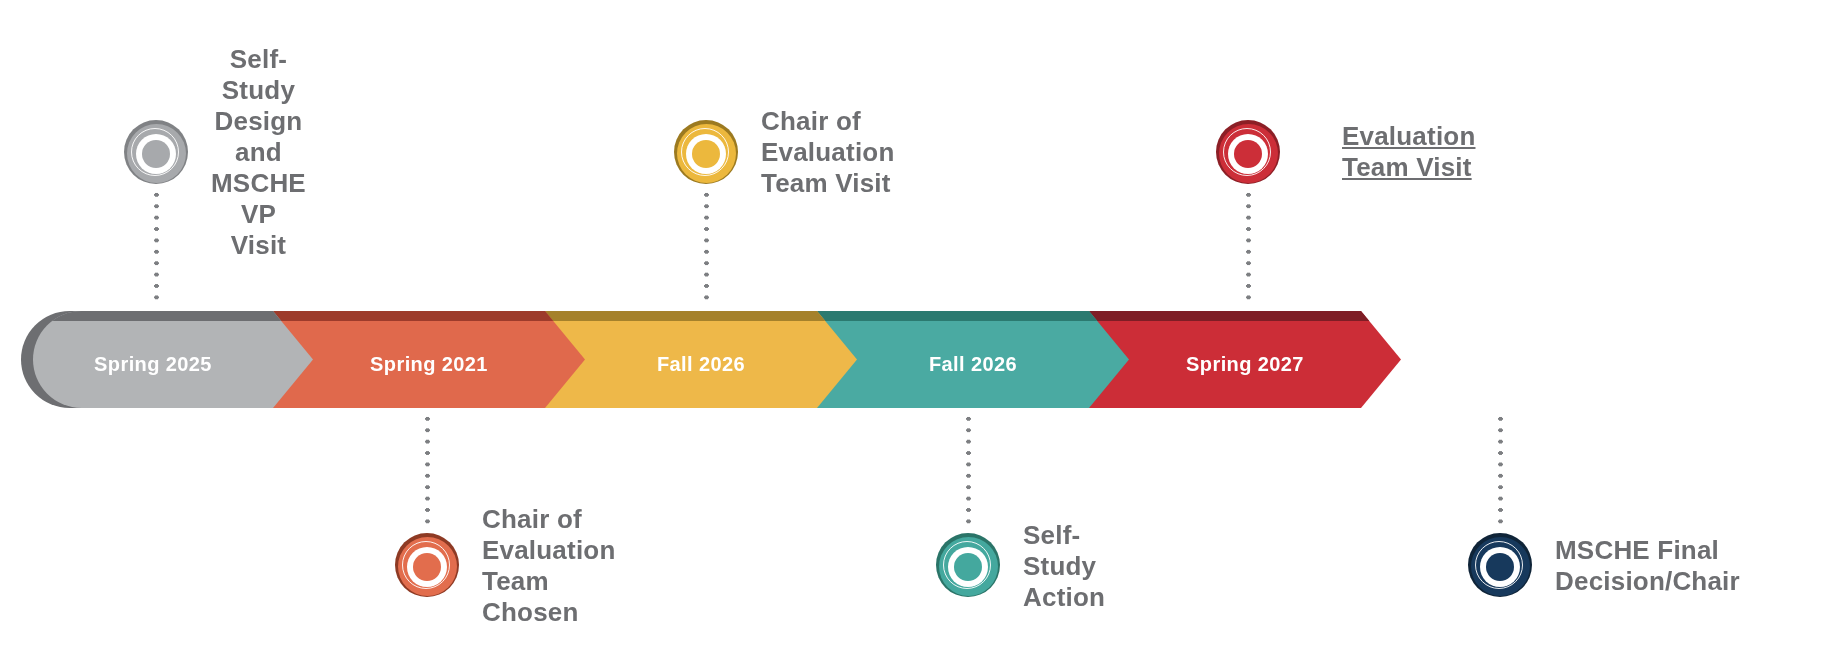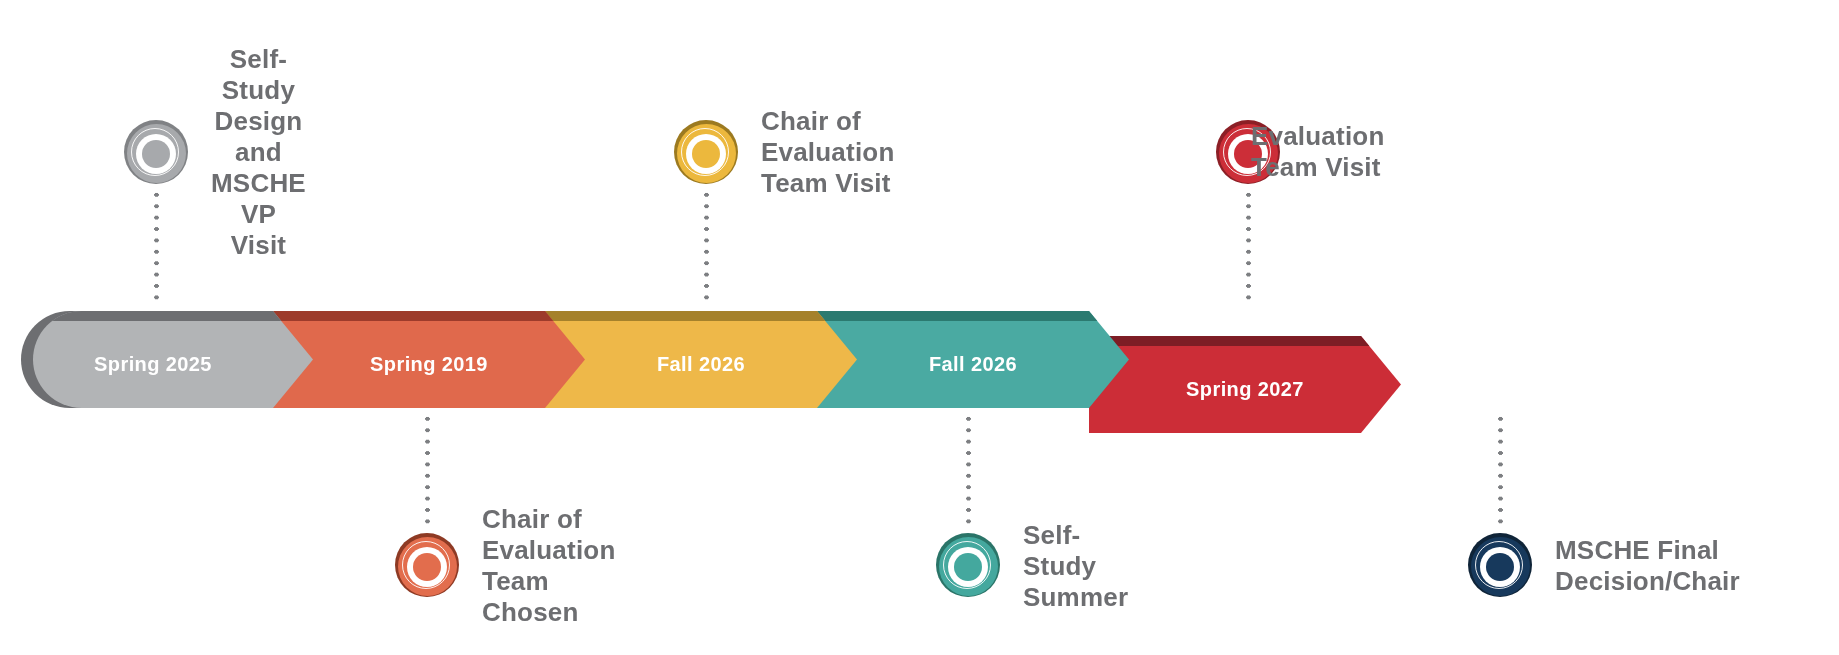--- a/index.html
+++ b/index.html
@@ -32,21 +32,21 @@
     position:absolute;left:0;right:0;top:10px;bottom:0;
     display:flex;align-items:center;justify-content:center;
     color:#ffffff;font-size:20px;font-weight:700;letter-spacing:.4px;
     white-space:nowrap;
   }
   .s1{left:33px;width:280px;z-index:12;border-radius:48.5px 0 0 48.5px;overflow:hidden;}
   .s1 .seg-label{right:40px;}
   .s2{left:273px;width:312px;z-index:10;}
   .s3{left:545px;width:312px;z-index:8;}
   .s4{left:817px;width:312px;z-index:6;}
-  .s5{left:1089px;width:312px;z-index:4;margin-top:25px;}
+  .s5{left:1089px;width:312px;z-index:4;}
   .s6{left:1361px;width:312px;z-index:2;}
 
   
   .milestone{position:absolute;left:0;top:0;width:0;height:0;}
   .vdots{
     position:absolute;width:5px;height:114px;
     background-image:radial-gradient(circle 2.2px at 2.5px 2.8px, var(--dot) 96%, transparent 100%);
     background-size:5px 11.4px;background-repeat:repeat-y;
   }
   .milestone.above .vdots{top:192px;}
@@ -67,38 +67,38 @@
     white-space:pre-line;letter-spacing:.2px;
   }
   .milestone.above .mtext{top:152px;}
   .milestone.below .mtext{top:566px;}
 
   
   .m1 .vdots{left:153.5px;} .m1 .micon{left:124px;} .m1 .mtext{left:211px;text-align:center;}
   .m2 .vdots{left:424.5px;} .m2 .micon{left:395px;} .m2 .mtext{left:482px;}
   .m3 .vdots{left:703.5px;} .m3 .micon{left:674px;} .m3 .mtext{left:761px;}
   .m4 .vdots{left:965.5px;} .m4 .micon{left:936px;} .m4 .mtext{left:1023px;}
-  .m5 .vdots{left:1245.5px;}.m5 .micon{left:1216px;}.m5 .mtext{left:1251px;}
+  .m5 .vdots{left:1245.5px;}.m5 .micon{left:1216px;}.m5 .mtext{left:1342px;text-decoration:underline;}
   .m6 .vdots{left:1497.5px;}.m6 .micon{left:1468px;}.m6 .mtext{left:1555px;}
 </style>
 </head>
 <body>
 
 <div class="stage">
 
   <div class="bar">
     <div class="cap-shadow" style="--d: #6d6e71;"></div>
 
     <div class="seg s1" style="--c: #b2b4b6; --d: #6d6e71;">
       <div class="band"></div>
       <span class="seg-label">Spring 2025</span>
     </div>
     <div class="seg s2" style="--c: #e0694c; --d: #9d3b2b;">
       <div class="band"></div>
-      <span class="seg-label">Spring 2019</span>
+      <span class="seg-label">Spring 2021</span>
     </div>
     <div class="seg s3" style="--c: #eeb849; --d: #a5812b;">
       <div class="band"></div>
       <span class="seg-label">Fall 2026</span>
     </div>
     <div class="seg s4" style="--c: #4aaaa2; --d: #2b7a70;">
       <div class="band"></div>
       <span class="seg-label">Fall 2026</span>
     </div>
     <div class="seg s5" style="--c: #cc2d37; --d: #7e1d25;">
@@ -152,21 +152,21 @@
   <div class="milestone below m4" style="--c: #44a89e; --d: #2a7468; --dot: #7d7f82;">
     <div class="micon">
       <div class="mn">
           <div class="hair"></div>
           <div class="wr">
             <div class="mdot"></div>
           </div>
         </div>
     </div>
     <div class="vdots"></div>
-    <div class="mtext">Self-Study Summer</div>
+    <div class="mtext">Self-Study Action</div>
   </div>
 
   <div class="milestone above m5" style="--c: #cc2e38; --d: #8c1f26; --dot: #7d7f82;">
     <div class="micon">
       <div class="mn">
           <div class="hair"></div>
           <div class="wr">
             <div class="mdot"></div>
           </div>
         </div>

